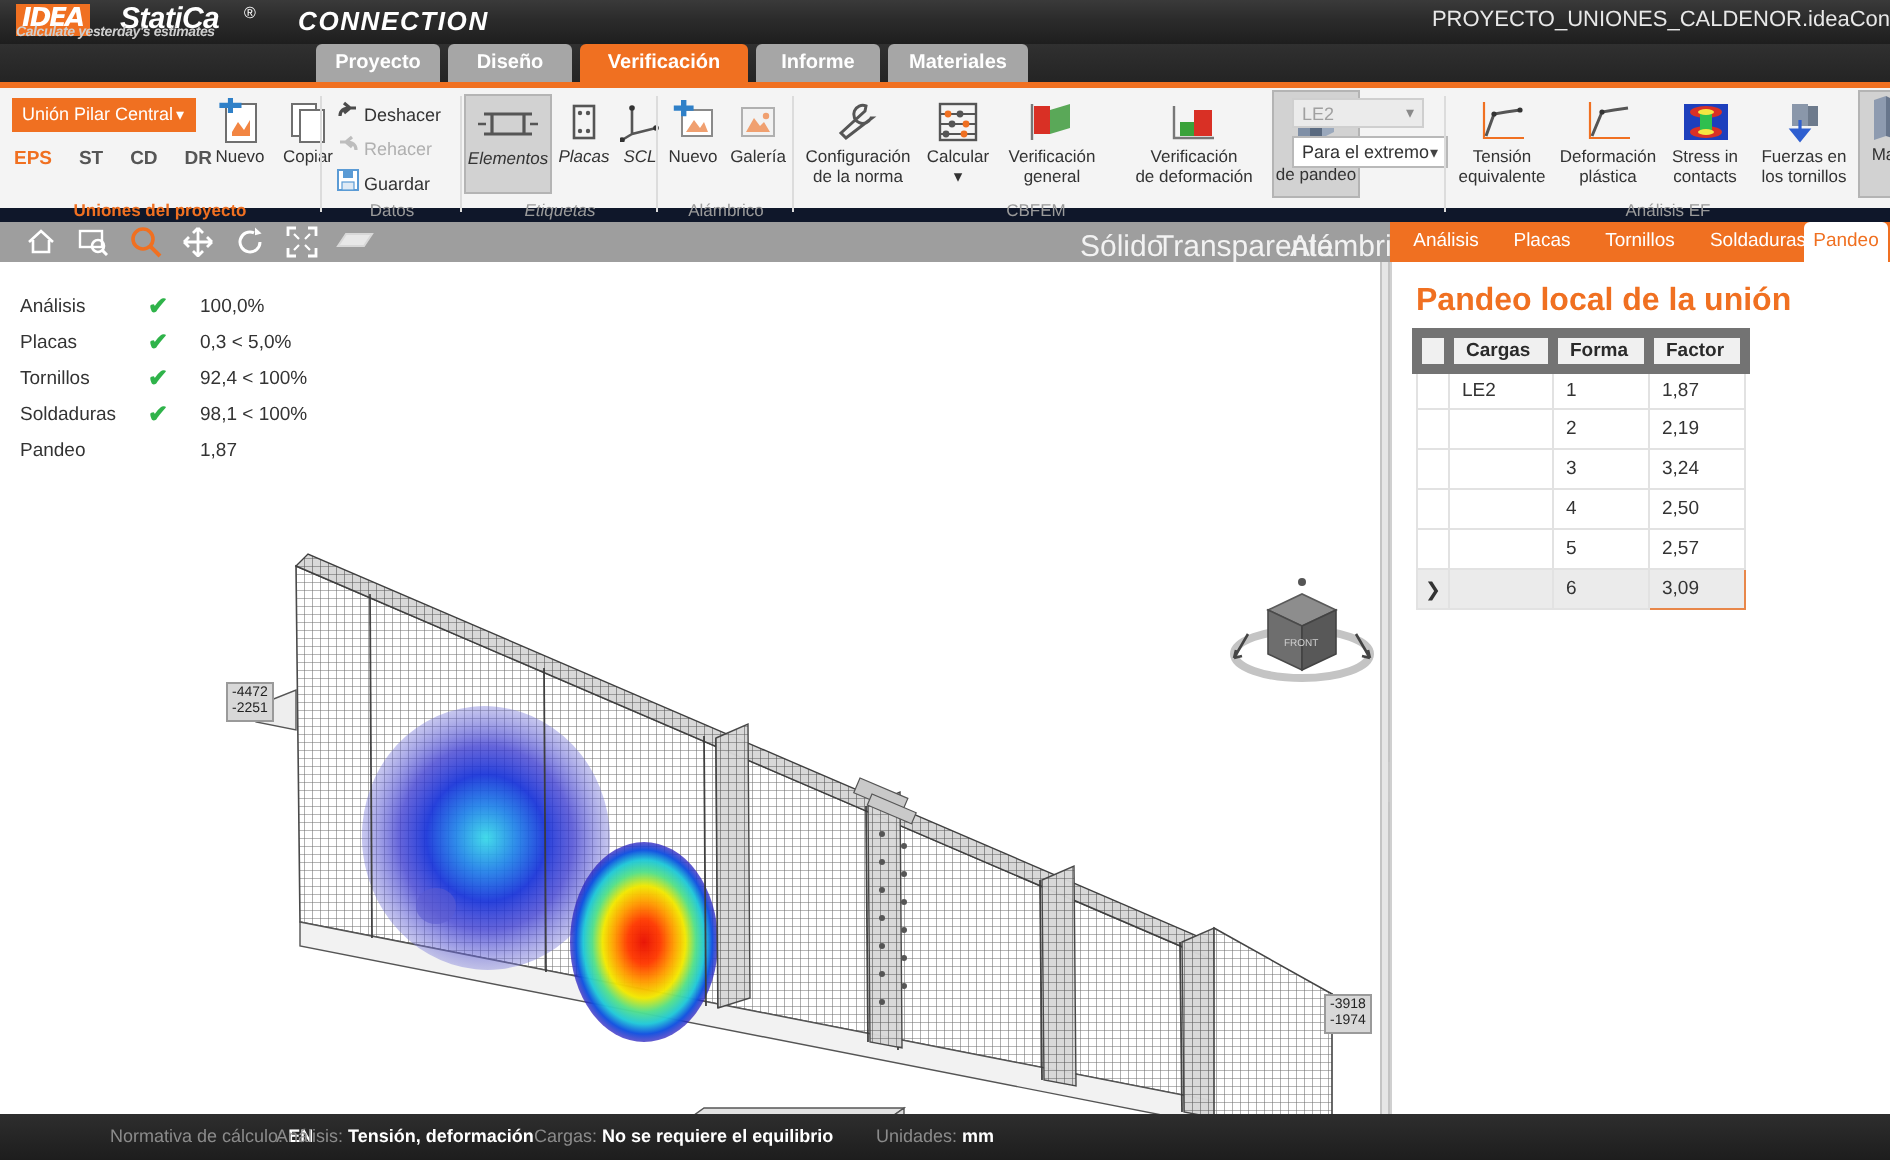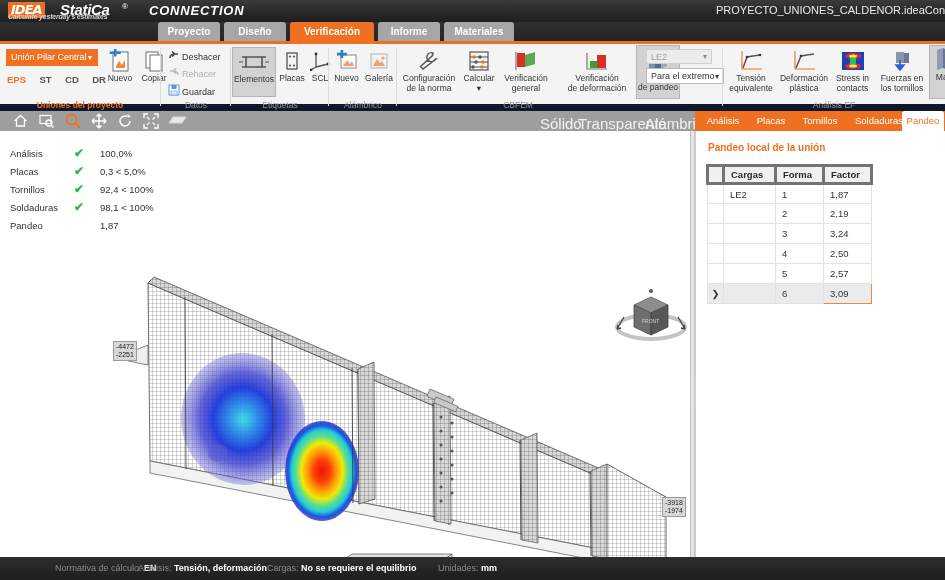--- a/index.html
+++ b/index.html
@@ -172,29 +172,29 @@
     font-size: 9.5px; color: #ffffff; cursor: default;
   }
   .rp-tab.active {
     background: #ffffff; color: #f07021; border-radius: 3px 3px 0 0;
   }
   .rp-body {
     position: absolute; left: 0; top: 20px; width: 250px; height: 426px;
     background: #fff; border-left: 1px solid #d0d0d0;
   }
   .rp-title {
-    position: absolute; left: 12px; top: 11px; font-size: 10px;
+    position: absolute; left: 12px; top: 11px; font-size: 16px;
     font-weight: bold; color: #f07021;
   }
   table.btable {
     position: absolute; left: 10px; top: 33px; border-collapse: collapse;
     font-size: 9.5px; color: #333; background: #fff;
   }
   table.btable th {
-    background: #f0f0f0; border: 3px solid #737373; font-size: 9.5px;
+    background: #f0f0f0; border: 5px solid #737373; font-size: 9.5px;
     font-weight: bold; color: #2a2a2a; height: 18px; padding: 0 6px; text-align: left;
   }
   table.btable td {
     border: 1px solid #e2e2e2; height: 20px; padding: 0 6px;
     font-size: 9.5px; color: #333;
   }
   table.btable tr.selected td { background: #ebebeb; }
   table.btable td.cell-sel {
     border: 1.5px solid #e8874a; background: #ffffff;
   }
@@ -291,21 +291,21 @@
               <rect x="1" y="1" width="10" height="10" fill="#fff" stroke="#5b9bd5"></rect>
               <rect x="3.5" y="1" width="5" height="4" fill="#5b9bd5"></rect>
               <rect x="3" y="7" width="6" height="4" fill="#dfeaf5" stroke="#5b9bd5" stroke-width="0.6"></rect>
             </svg>
         </span><span>Guardar</span>
       </div>
       <div class="gtitle">Datos</div>
     </div>
     <div class="gsep" style="left:230px;"></div>
 
-    <div class="rgroup" style="left:232px;width:96px;">
+    <div class="rgroup" style="left:232px;width:96px;font-style:italic;">
       <div class="bigbtn sel" style="left:0px;width:44px;">
         <div class="ico">
           <svg width="30" height="20" viewBox="0 0 30 20">
             <path d="M3 5 h24 M3 15 h24 M7 5 v10 M23 5 v10" stroke="#555" stroke-width="1.6" fill="none"></path>
             <path d="M0 10 h4 M26 10 h4" stroke="#555" stroke-width="1.2"></path>
           </svg>
         </div>
         <span class="lbl">Elementos</span>
       </div>
       <div class="bigbtn" style="left:45px;width:30px;">

